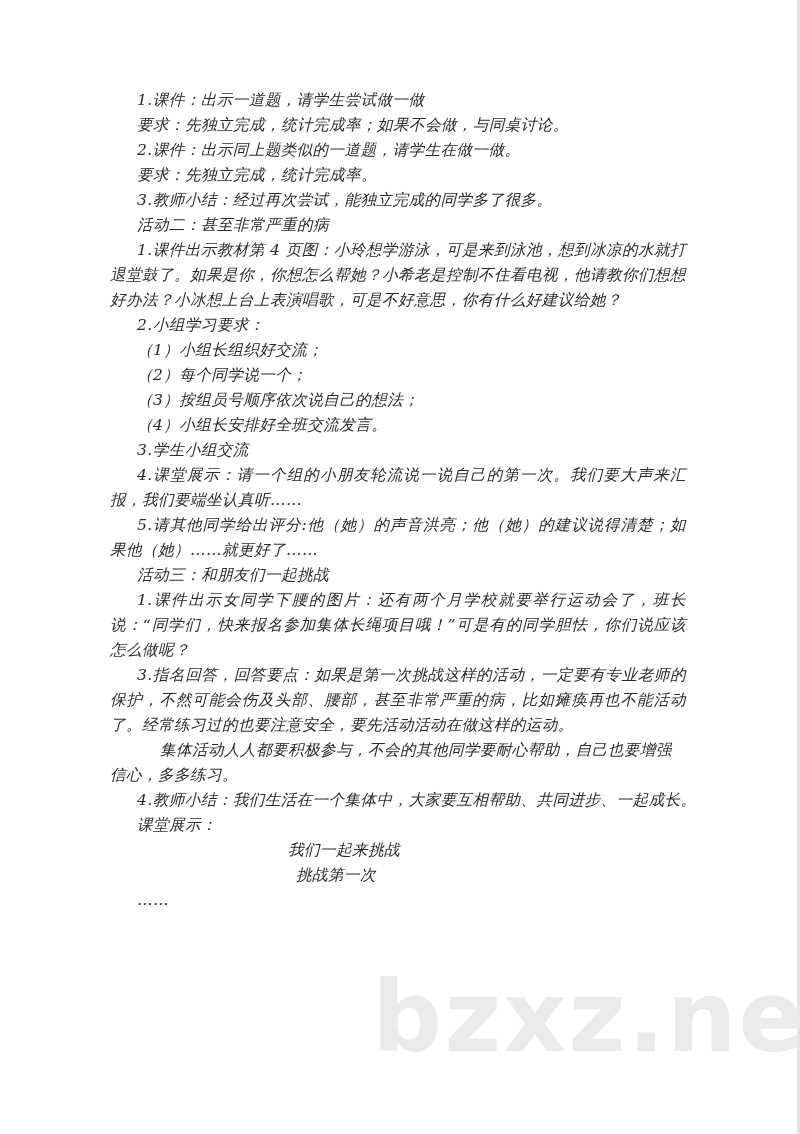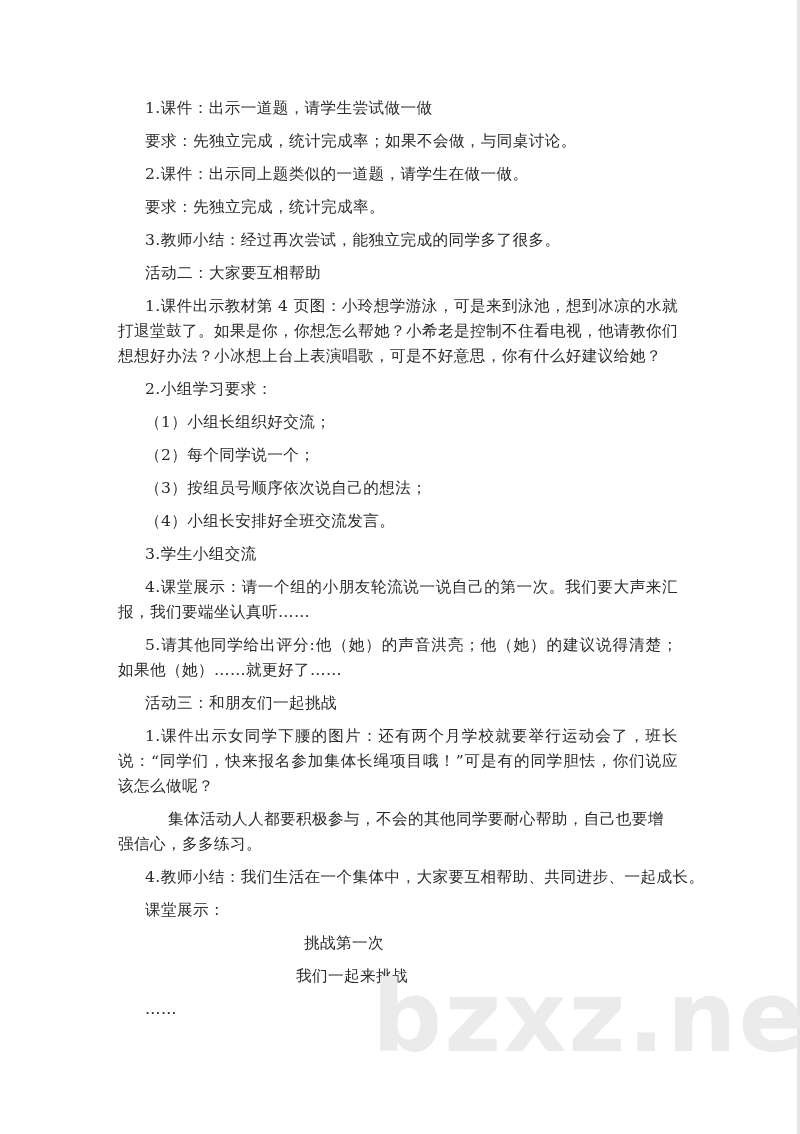--- a/index.html
+++ b/index.html
@@ -4,21 +4,21 @@
 <style>
   html, body { margin: 0; padding: 0; }
   body {
     width: 800px; height: 1134px; position: relative; overflow: hidden;
     background: #ffffff;
     font-family: "DejaVu Serif", "Liberation Serif", serif;
     color: #2a2a2a;
   }
   .page-edge { position: absolute; top: 0; right: 0; width: 3px; height: 1134px; background: #e4e4e4; }
   .content { position: absolute; left: 110px; top: 88px; width: 576px; font-size: 15.6px; line-height: 25px; letter-spacing: 0.4px; }
-  .p { margin: 8px; white-space: nowrap; }
+  .p { margin: 0; white-space: nowrap; font-style: italic; }
   .ind1 { padding-left: 27px; }
   .wrap { white-space: normal; text-indent: 27px; text-align: justify; text-align-last: left; }
   .wrap2 { white-space: normal; text-indent: 50px; }
   .center-a { padding-left: 186px; }
   .center-b { padding-left: 178px; }
   .watermark {
     position: absolute; left: 372px; top: 968px;
     font-family: "DejaVu Sans", sans-serif; font-weight: bold;
     font-size: 98px; letter-spacing: 2px; color: #ebebeb; line-height: 1;
   }
@@ -27,33 +27,34 @@
 <body>
 
 <div class="page-edge"></div>
 
 <div class="content">
   <p class="p ind1">1.课件：出示一道题，请学生尝试做一做</p>
   <p class="p ind1">要求：先独立完成，统计完成率；如果不会做，与同桌讨论。</p>
   <p class="p ind1">2.课件：出示同上题类似的一道题，请学生在做一做。</p>
   <p class="p ind1">要求：先独立完成，统计完成率。</p>
   <p class="p ind1">3.教师小结：经过再次尝试，能独立完成的同学多了很多。</p>
-  <p class="p ind1">活动二：大家要互相帮助</p>
+  <p class="p ind1">活动二：甚至非常严重的病</p>
   <p class="p wrap">1.课件出示教材第 4 页图：小玲想学游泳，可是来到泳池，想到冰凉的水就打退堂鼓了。如果是你，你想怎么帮她？小希老是控制不住看电视，他请教你们想想好办法？小冰想上台上表演唱歌，可是不好意思，你有什么好建议给她？</p>
   <p class="p ind1">2.小组学习要求：</p>
   <p class="p ind1">（1）小组长组织好交流；</p>
   <p class="p ind1">（2）每个同学说一个；</p>
   <p class="p ind1">（3）按组员号顺序依次说自己的想法；</p>
   <p class="p ind1">（4）小组长安排好全班交流发言。</p>
   <p class="p ind1">3.学生小组交流</p>
   <p class="p wrap">4.课堂展示：请一个组的小朋友轮流说一说自己的第一次。我们要大声来汇报，我们要端坐认真听……</p>
   <p class="p wrap">5.请其他同学给出评分:他（她）的声音洪亮；他（她）的建议说得清楚；如果他（她）……就更好了……</p>
   <p class="p ind1">活动三：和朋友们一起挑战</p>
   <p class="p wrap">1.课件出示女同学下腰的图片：还有两个月学校就要举行运动会了，班长说：“同学们，快来报名参加集体长绳项目哦！”可是有的同学胆怯，你们说应该怎么做呢？</p>
+  <p class="p wrap">3.指名回答，回答要点：如果是第一次挑战这样的活动，一定要有专业老师的保护，不然可能会伤及头部、腰部，甚至非常严重的病，比如瘫痪再也不能活动了。经常练习过的也要注意安全，要先活动活动在做这样的运动。</p>
   <p class="p wrap2">集体活动人人都要积极参与，不会的其他同学要耐心帮助，自己也要增强信心，多多练习。</p>
   <p class="p ind1">4.教师小结：我们生活在一个集体中，大家要互相帮助、共同进步、一起成长。</p>
   <p class="p ind1">课堂展示：</p>
+  <p class="p center-b">我们一起来挑战</p>
   <p class="p center-a">挑战第一次</p>
-  <p class="p center-b">我们一起来挑战</p>
   <p class="p ind1">……</p>
 </div>
 
 <div class="watermark">bzxz.net</div>
 
 </body></html>

